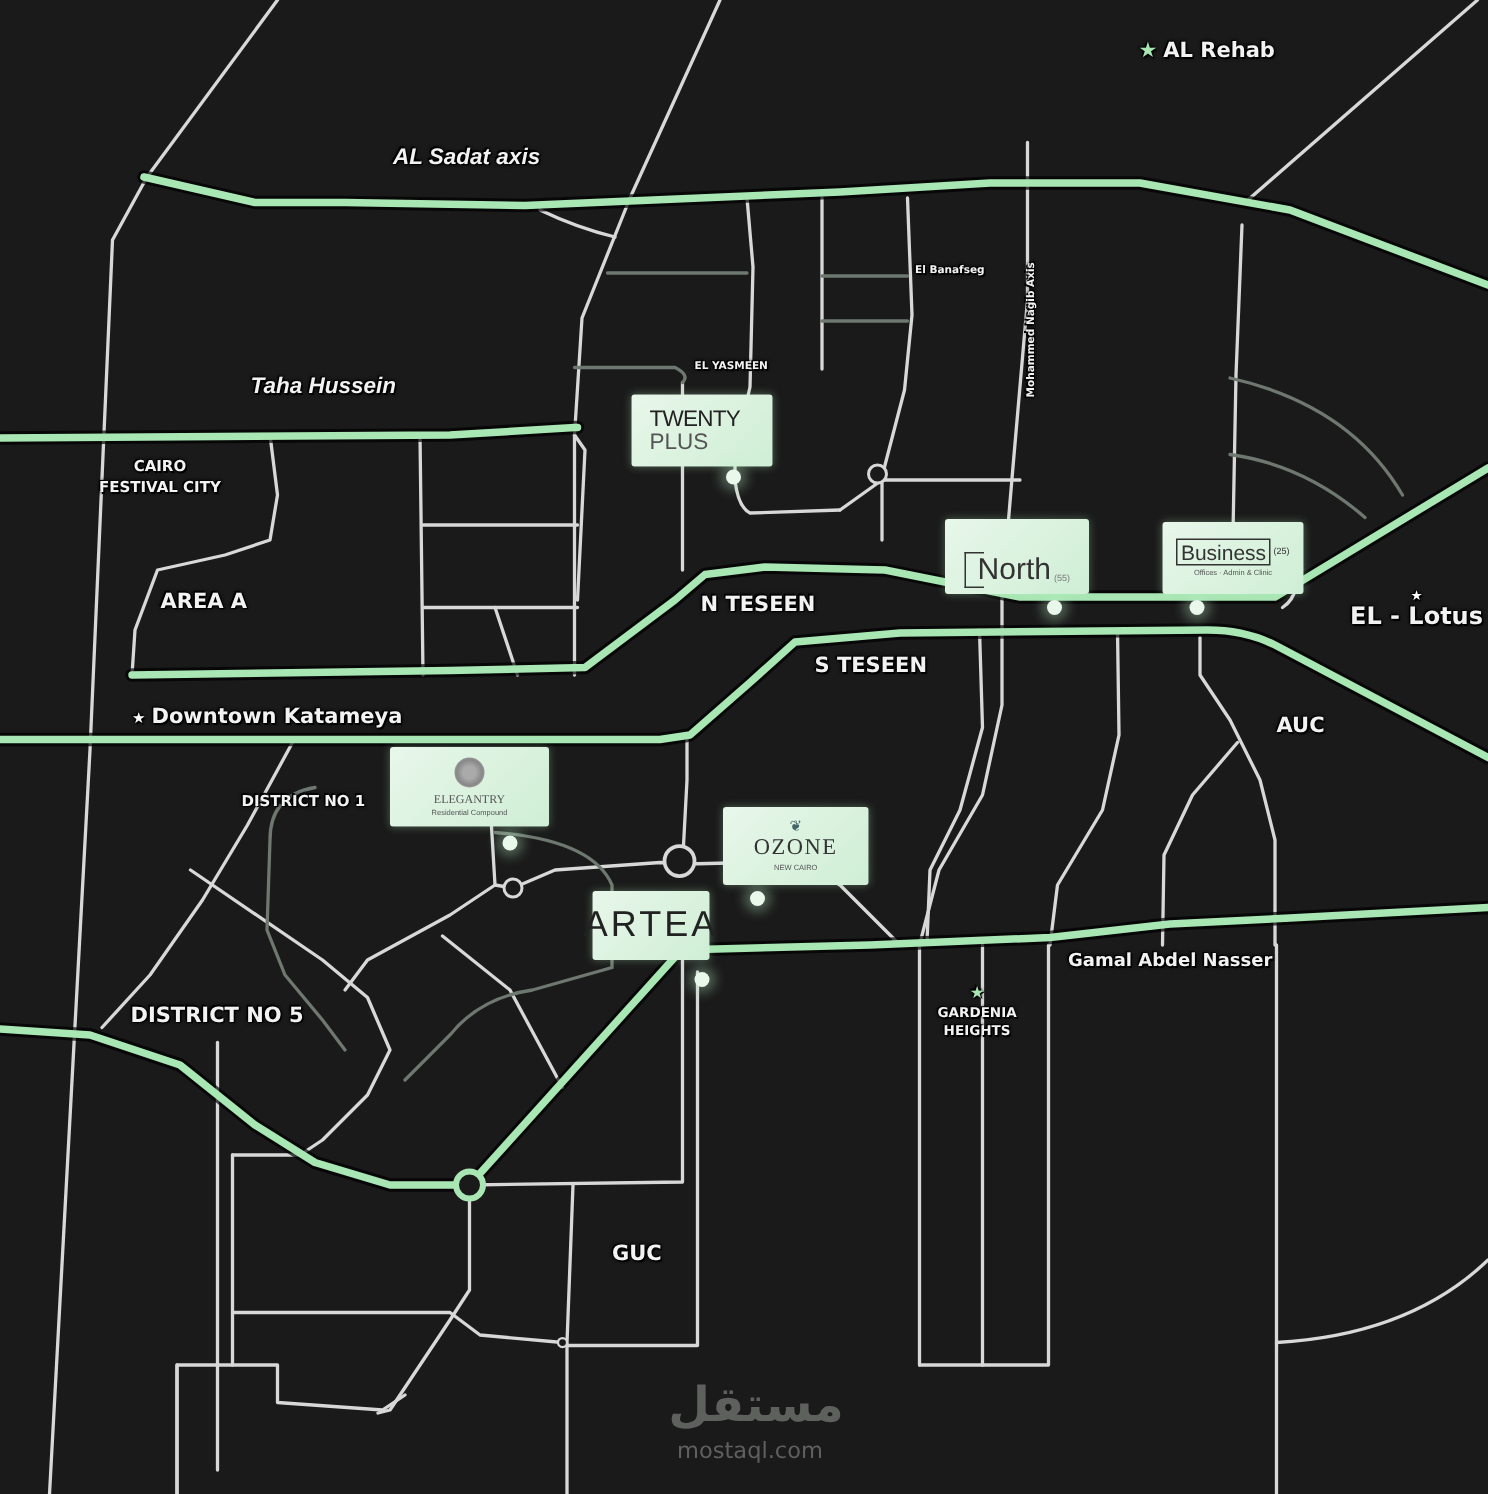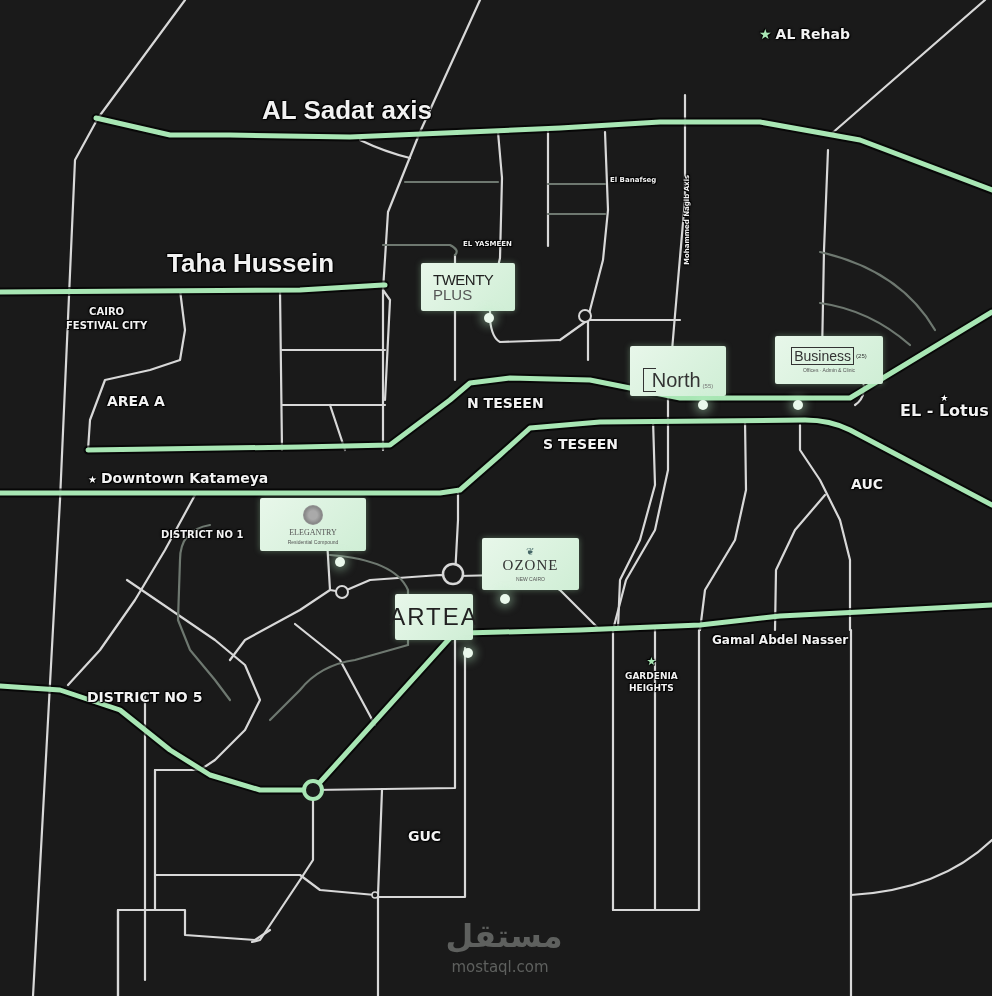--- a/index.html
+++ b/index.html
@@ -1,20 +1,20 @@
 <!DOCTYPE html>
 <html><head>
 <meta charset="utf-8">
 <style>
   html, body { margin:0; padding:0; background:#1a1a1a; }
   body { width:992px; height:996px; position:relative; overflow:hidden; font-family:"DejaVu Sans", sans-serif; }
   #map { position:absolute; left:0; top:0; width:992px; height:996px; }
   .lbl { position:absolute; color:#f2f2f2; font-weight:bold; white-space:nowrap;
          text-shadow:0 0 2px #000, 0 0 3px #000, 1px 1px 0 #000, -1px -1px 0 #000; line-height:1; }
-  .road-lbl { font-family:"Liberation Sans", sans-serif; font-size:26px; font-weight:bold; }
+  .road-lbl { font-family:"Liberation Sans", sans-serif; font-size:15px; font-weight:bold;font-style:italic; }
   .area-lbl { font-family:"DejaVu Sans", sans-serif; font-size:14px; font-weight:bold; }
   .small-lbl { font-family:"DejaVu Sans", sans-serif; font-size:10px; font-weight:bold; text-align:center; line-height:1.35; }
   .tiny-lbl { font-family:"DejaVu Sans", sans-serif; font-size:7px; font-weight:bold; }
   .star { color:#a8e6b4; margin-right:4px; }
   .vert { transform:rotate(-90deg); transform-origin:left top; }
   .card { position:absolute; background:linear-gradient(135deg,#e8f7ea,#cfeed5); border-radius:2px;
           box-shadow:0 0 6px rgba(180,240,190,0.35); display:flex; flex-direction:column; align-items:center; justify-content:center; color:#222; }
   .pin { position:absolute; width:10px; height:10px; border-radius:50%; background:#eaf8ec;
          box-shadow:0 0 8px 4px rgba(190,240,200,0.35); }
   .card .t1 { font-family:"Liberation Sans", sans-serif; font-size:15px; letter-spacing:-0.5px; line-height:1; }
@@ -153,21 +153,21 @@
 <div class="lbl area-lbl" style="left:107px;top:394px;">AREA A</div>
 <div class="lbl area-lbl" style="left:88px;top:471px;">
   <span class="star" style="color:#fff;font-size:10px;">★</span><span>Downtown Katameya</span>
 </div>
 <div class="lbl area-lbl" style="left:900px;top:394px;text-align:center;">
   <div class="star" style="color:#fff;font-size:9px;margin:0;">★</div>
   <div style="font-size:16px;">EL - Lotus</div>
 </div>
 <div class="lbl area-lbl" style="left:851px;top:477px;">AUC</div>
 <div class="lbl small-lbl" style="left:161px;top:528px;">DISTRICT NO 1</div>
-<div class="lbl area-lbl" style="left:87px;top:670px;margin-top:20px;">DISTRICT NO 5</div>
+<div class="lbl area-lbl" style="left:87px;top:670px;">DISTRICT NO 5</div>
 <div class="lbl small-lbl" style="left:625px;top:655px;font-size:9px;">
   <div class="star" style="margin:0;font-size:11px;">★</div>
   <div>GARDENIA</div>
   <div>HEIGHTS</div>
 </div>
 <div class="lbl area-lbl" style="left:408px;top:829px;">GUC</div>
 
 <div class="card" style="left:421px;top:263px;width:94px;height:48px;align-items:flex-start;padding-left:12px;box-sizing:border-box;">
   <div class="t1">TWENTY</div>
   <div class="t2">PLUS</div>
@@ -176,21 +176,21 @@
 
 <div class="card" style="left:630px;top:346px;width:96px;height:50px;">
   <div class="north">
     <span class="box"></span>
     <span>North</span>
     <span class="tag">(55)</span>
   </div>
 </div>
 <div class="pin" style="left:698px;top:400px;"></div>
 
-<div class="card" style="left:775px;top:336px;width:108px;height:48px;">
+<div class="card" style="left:775px;top:348px;width:94px;height:48px;">
   <div class="business">
     <span class="b">Business</span>
     <span style="font-size:6px;margin-left:2px;">(25)</span>
   </div>
   <div class="sub">Offices · Admin &amp; Clinic</div>
 </div>
 <div class="pin" style="left:793px;top:400px;"></div>
 
 <div class="card" style="left:260px;top:498px;width:106px;height:53px;">
   <div class="emblem"></div>

